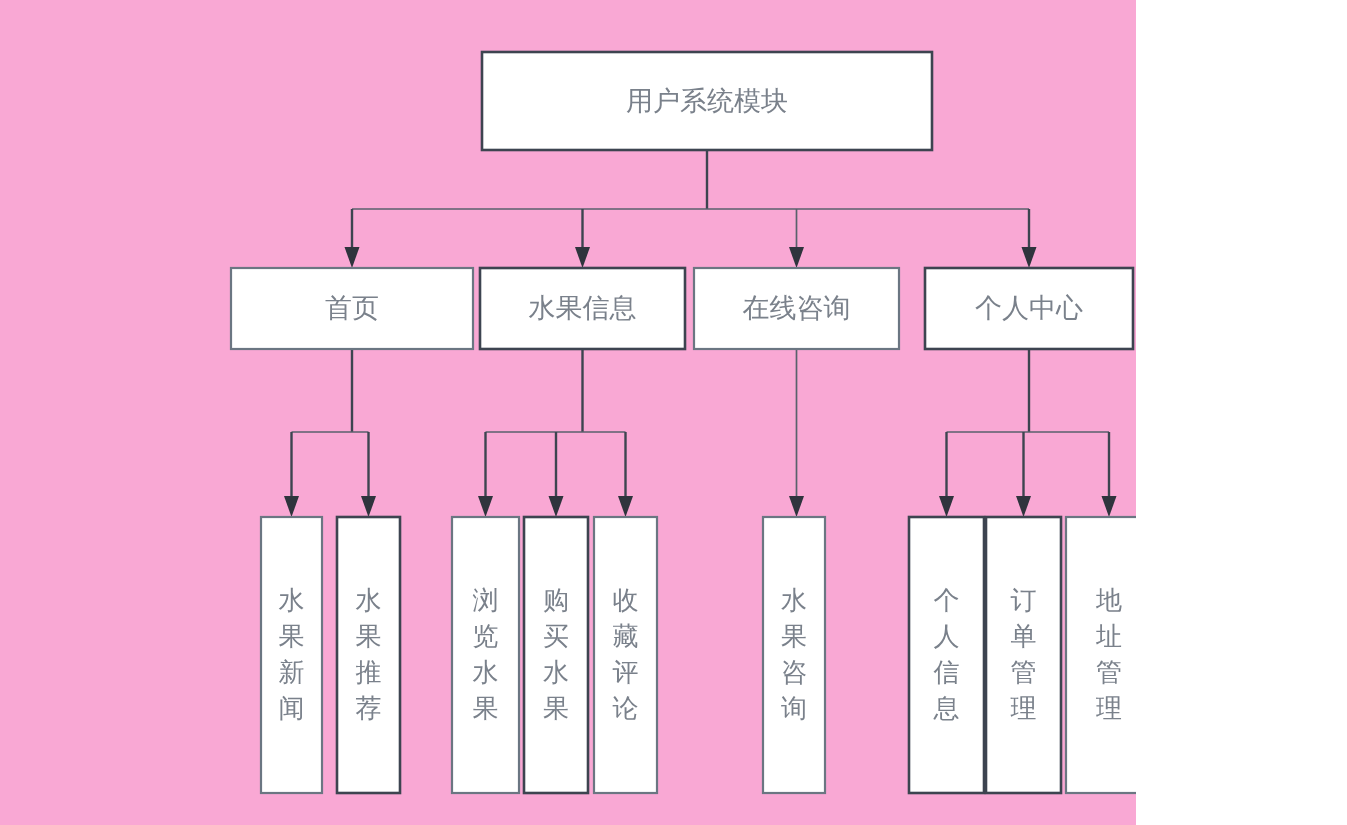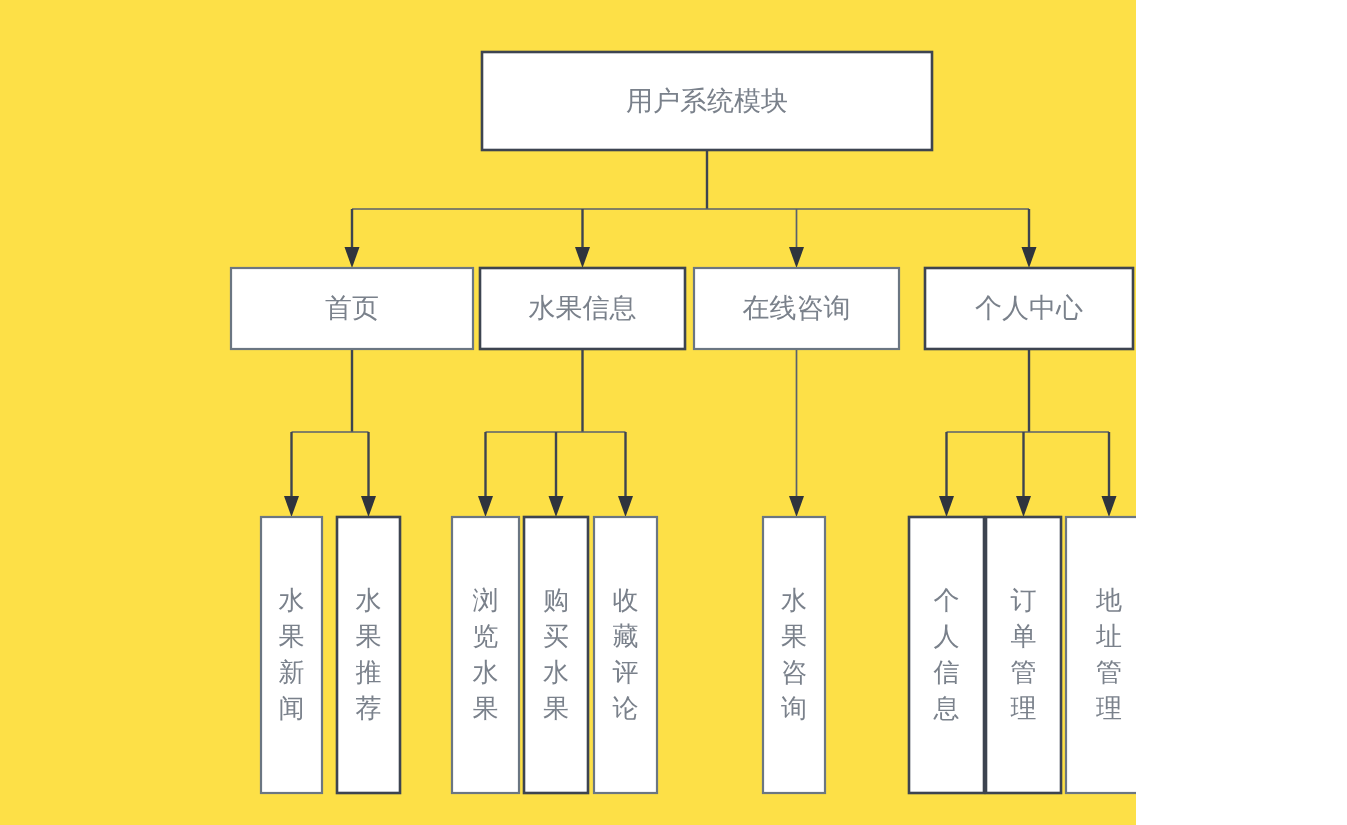--- a/index.html
+++ b/index.html
@@ -8,21 +8,21 @@
     padding: 0;
     background: #ffffff;
   }
   body {
     font-family: "DejaVu Sans", "Liberation Sans", sans-serif;
   }
   #canvas-wrap {
     position: relative;
     width: 1136px;
     height: 825px;
-    background: #fde047;
+    background: #f9a8d4;
     overflow: hidden;
   }
   svg#diagram {
     position: absolute;
     left: 0;
     top: 0;
     width: 1347px;
     height: 825px;
     display: block;
   }

